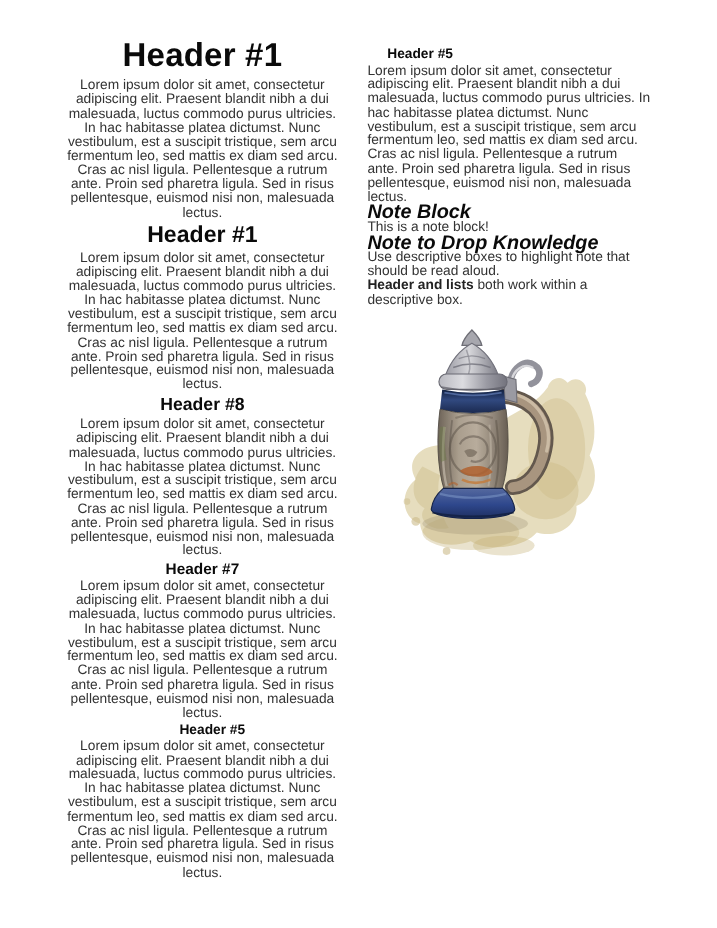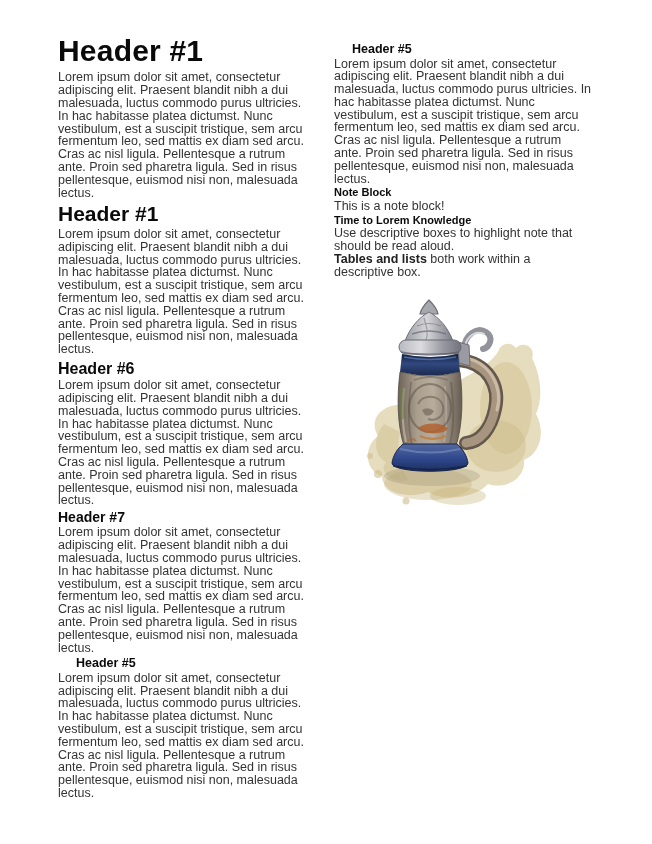--- a/index.html
+++ b/index.html
@@ -5,57 +5,57 @@
   * { box-sizing: border-box; }
   html, body { margin: 0; padding: 0; }
   body {
     width: 652px; height: 844px;
     background: #ffffff;
     font-family: "Liberation Sans", "DejaVu Sans", sans-serif;
     color: #333333;
     overflow: hidden;
   }
   .page { display: flex; padding: 35px 0 0 58px; }
-  .col-left  { width: 252px; margin-right: 24px; }
+  .col-left  { width: 252px; margin-right: 24px; text-align: center; }
   .col-right { width: 258px; padding-top: 5px; }
 
   p.body {
     font-size: 12.5px;
     line-height: 12.8px;
     margin: 0;
     color: #333333;
   }
   h1, h2, h3, h4, h5 { margin: 0; color: #0a0a0a; font-weight: 700; line-height: 1.08; }
   h1 { font-size: 30px;  margin: 0 0 4px 0; letter-spacing: 0.2px; }
   h2 { font-size: 21px;  margin: 4px 0 2px 0; }
   h3 { font-size: 16px;  margin: 4px 0 2px 0; }
   h4 { font-size: 14px;  margin: 3px 0 1px 0; }
   h5 { font-size: 12.5px; margin: 3px 0 1px 0; padding-left: 18px; }
-  .minihead { font-size: 11px; font-weight: 700; color: #0a0a0a; line-height: 13.5px; margin: 1px 0 0 0; }
+  .minihead { font-size: 18px; font-weight: 700; color: #0a0a0a; line-height: 13.5px; margin: 1px 0 0 0; font-style: italic; }
   .tables-line b { font-weight: 700; color: #222; }
 
   figure.stein { margin: 18px 0 0 14px; padding: 0; width: 202px; height: 216px; }
   figure.stein svg { display: block; }
 </style>
 </head>
 <body>
 
 <div class="page">
 
   <div class="col-left">
     <section>
       <h1>Header #1</h1>
       <p class="body">Lorem ipsum dolor sit amet, consectetur adipiscing elit. Praesent blandit nibh a dui malesuada, luctus commodo purus ultricies. In hac habitasse platea dictumst. Nunc vestibulum, est a suscipit tristique, sem arcu fermentum leo, sed mattis ex diam sed arcu. Cras ac nisl ligula. Pellentesque a rutrum ante. Proin sed pharetra ligula. Sed in risus pellentesque, euismod nisi non, malesuada lectus.</p>
     </section>
     <section>
       <h2>Header #1</h2>
       <p class="body">Lorem ipsum dolor sit amet, consectetur adipiscing elit. Praesent blandit nibh a dui malesuada, luctus commodo purus ultricies. In hac habitasse platea dictumst. Nunc vestibulum, est a suscipit tristique, sem arcu fermentum leo, sed mattis ex diam sed arcu. Cras ac nisl ligula. Pellentesque a rutrum ante. Proin sed pharetra ligula. Sed in risus pellentesque, euismod nisi non, malesuada lectus.</p>
     </section>
     <section>
-      <h3>Header #6</h3>
+      <h3>Header #8</h3>
       <p class="body">Lorem ipsum dolor sit amet, consectetur adipiscing elit. Praesent blandit nibh a dui malesuada, luctus commodo purus ultricies. In hac habitasse platea dictumst. Nunc vestibulum, est a suscipit tristique, sem arcu fermentum leo, sed mattis ex diam sed arcu. Cras ac nisl ligula. Pellentesque a rutrum ante. Proin sed pharetra ligula. Sed in risus pellentesque, euismod nisi non, malesuada lectus.</p>
     </section>
     <section>
       <h4>Header #7</h4>
       <p class="body">Lorem ipsum dolor sit amet, consectetur adipiscing elit. Praesent blandit nibh a dui malesuada, luctus commodo purus ultricies. In hac habitasse platea dictumst. Nunc vestibulum, est a suscipit tristique, sem arcu fermentum leo, sed mattis ex diam sed arcu. Cras ac nisl ligula. Pellentesque a rutrum ante. Proin sed pharetra ligula. Sed in risus pellentesque, euismod nisi non, malesuada lectus.</p>
     </section>
     <section>
       <h5>Header #5</h5>
       <p class="body">Lorem ipsum dolor sit amet, consectetur adipiscing elit. Praesent blandit nibh a dui malesuada, luctus commodo purus ultricies. In hac habitasse platea dictumst. Nunc vestibulum, est a suscipit tristique, sem arcu fermentum leo, sed mattis ex diam sed arcu. Cras ac nisl ligula. Pellentesque a rutrum ante. Proin sed pharetra ligula. Sed in risus pellentesque, euismod nisi non, malesuada lectus.</p>
     </section>
@@ -63,24 +63,24 @@
 
   <div class="col-right">
     <section>
       <h5>Header #5</h5>
       <p class="body">Lorem ipsum dolor sit amet, consectetur adipiscing elit. Praesent blandit nibh a dui malesuada, luctus commodo purus ultricies. In hac habitasse platea dictumst. Nunc vestibulum, est a suscipit tristique, sem arcu fermentum leo, sed mattis ex diam sed arcu. Cras ac nisl ligula. Pellentesque a rutrum ante. Proin sed pharetra ligula. Sed in risus pellentesque, euismod nisi non, malesuada lectus.</p>
     </section>
 
     <div class="minihead">Note Block</div>
     <p class="body">This is a note block!</p>
 
-    <div class="minihead">Time to Lorem Knowledge</div>
+    <div class="minihead">Note to Drop Knowledge</div>
     <p class="body">Use descriptive boxes to highlight note that should be read aloud.</p>
 
-    <p class="body tables-line"><b>Tables and lists</b><span> both work within a descriptive box.</span></p>
+    <p class="body tables-line"><b>Header and lists</b><span> both work within a descriptive box.</span></p>
 
     <figure class="stein">
       <svg width="202" height="216" viewBox="0 0 202 216" aria-hidden="true">
         <defs>
           <linearGradient id="pewter" x1="0" y1="0" x2="1" y2="0">
             <stop offset="0" stop-color="#b9b9c0"></stop>
               <stop offset="0.35" stop-color="#dcdce0"></stop>
             <stop offset="0.7" stop-color="#9a9aa3"></stop>
               <stop offset="1" stop-color="#73737d"></stop>
           </linearGradient>

